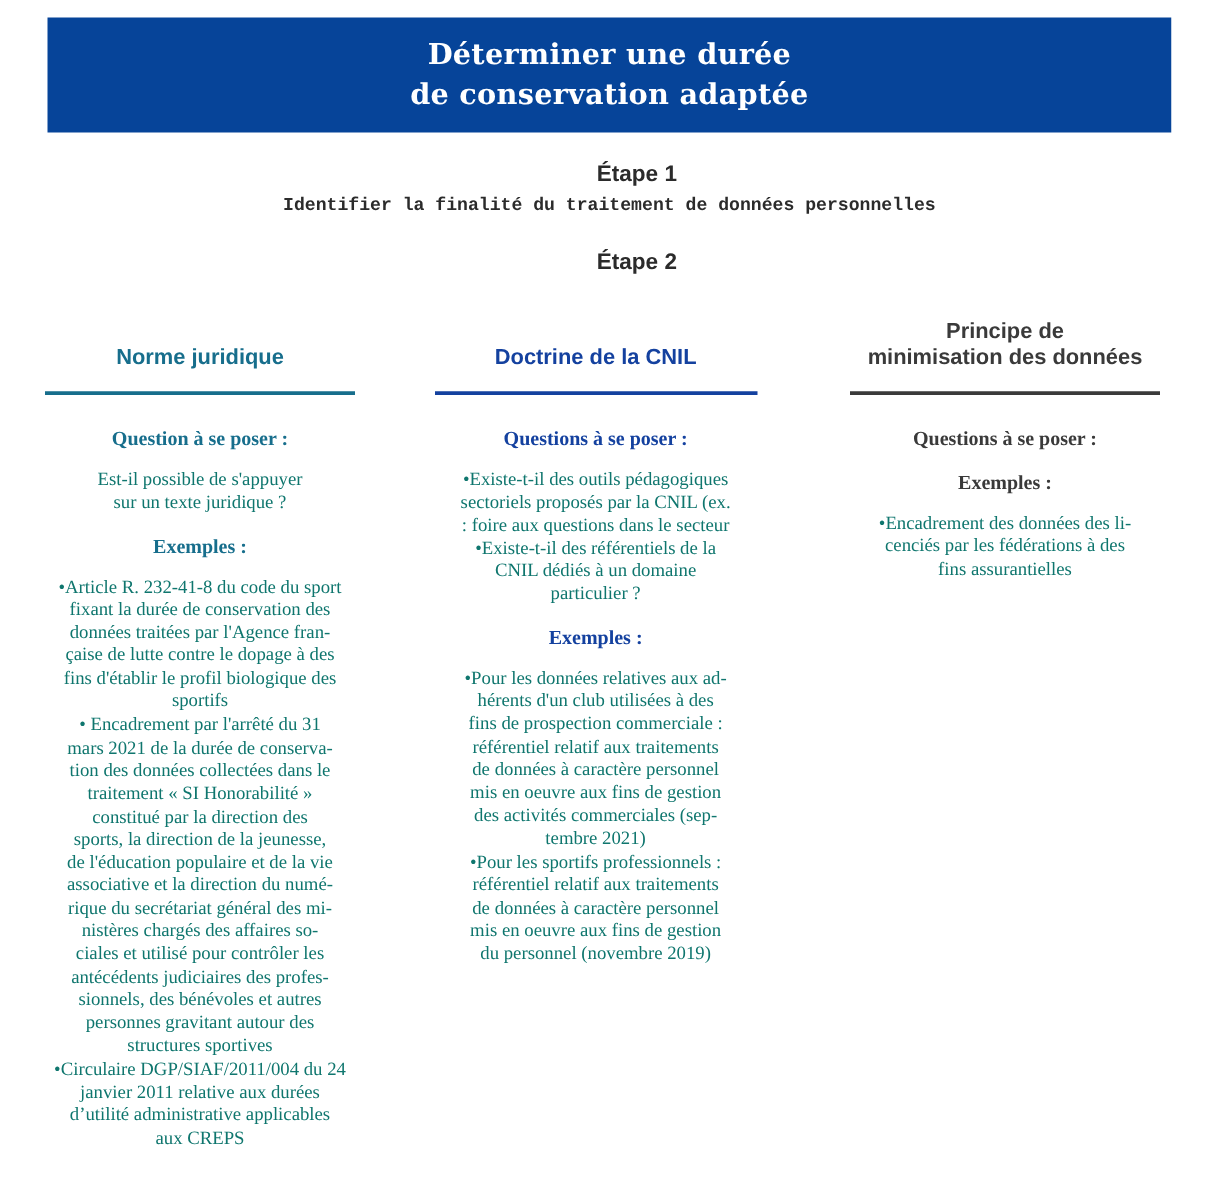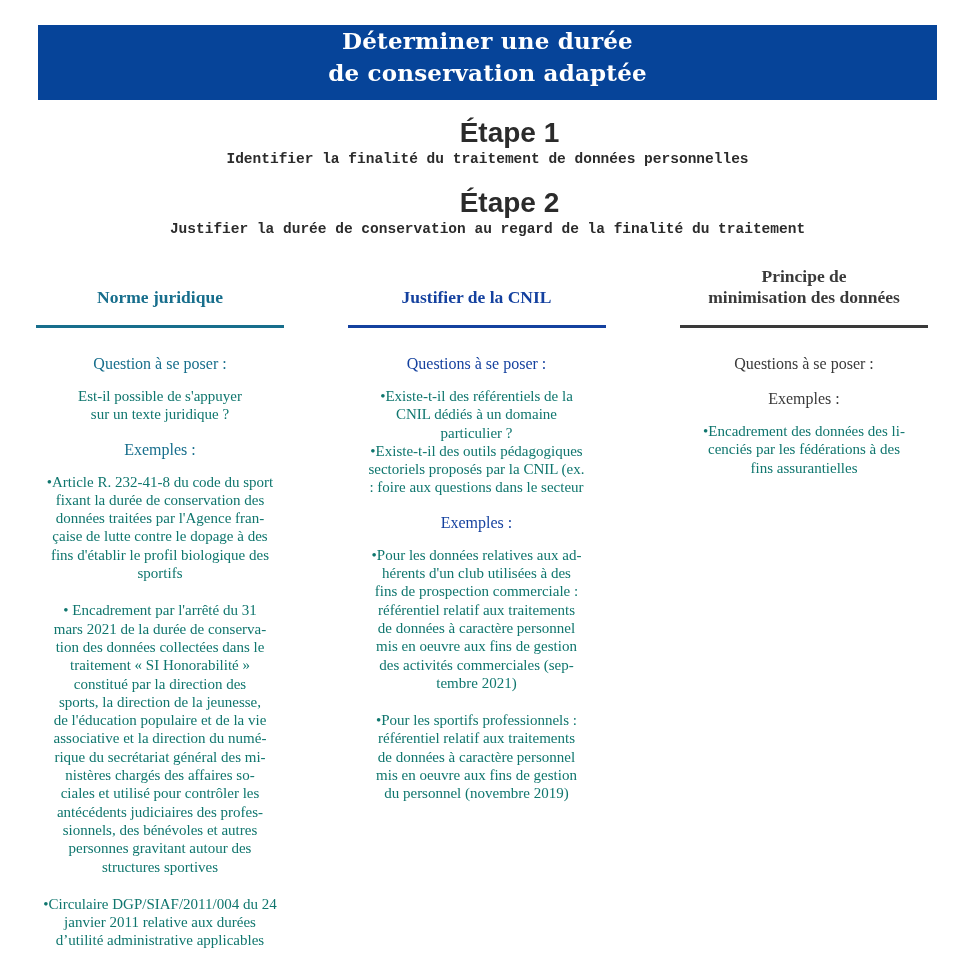--- a/index.html
+++ b/index.html
@@ -8,24 +8,25 @@
     width: 975px;
     height: 953px;
     background: #ffffff;
     font-family: "Liberation Serif", serif;
     color: #1f1f1f;
     overflow: hidden;
   }
 
   
   .banner {
-    margin: 25px 38px 0 38px;
-    height: 75px;
+    margin: 14px 38px 0 38px;
+    height: 92px;
     background: var(--accent, #064499);
     display: flex;
+    align-items: center;
     justify-content: center;
   }
   .banner h1 {
     margin: 0;
     white-space: pre-line;
     text-align: center;
     color: #ffffff;
     font-family: "DejaVu Serif", serif;
     font-weight: bold;
     font-size: 23px;
@@ -34,21 +35,21 @@
   }
 
   
   .steps {
     text-align: center;
     font-family: "Liberation Sans", sans-serif;
     color: #2b2b2b;
   }
   .step-title {
     margin: 0;
-    font-size: 28px;
+    font-size: 18px;
     font-weight: bold;
     line-height: 34px;
     padding-left: 44px;
   }
   .step-subtitle {
     margin: 0;
     font-size: 14.5px;
     font-weight: bold;
     line-height: 18px;
     font-family: Liberation Mono, monospace;
@@ -66,72 +67,71 @@
   .col.col-cnil { width: 276px; }
   .col.col-minimisation { width: 286px; }
 
   .col-header {
     height: 52px;
     display: flex;
     align-items: flex-end;
     justify-content: center;
     text-align: center;
     white-space: pre-line;
-    font-family: Liberation Serif, serif;
+    font-family: Liberation Sans, sans-serif;
     font-weight: bold;
     font-size: 17.5px;
     line-height: 1.2;
     color: var(--accent, #2b2b2b);
   }
   .col-underline {
     height: 3px;
     width: 248px;
     margin: 10px auto 0 auto;
     background: var(--accent, #2b2b2b);
   }
   .col-cnil .col-underline { width: 258px; }
 
   .group-label {
     margin: 26px 0 0 0;
     text-align: center;
-    font-weight: normal;
+    font-weight: bold;
     font-size: 16px;
     line-height: 19px;
     color: var(--accent, #2b2b2b);
   }
   .group-label.examples-label { margin-top: 16px; }
 
   .text-block {
     margin: 14px 0 0 0;
     white-space: pre-line;
     text-align: center;
     font-size: 15px;
     line-height: 18.3px;
     color: #0f766e;
   }
   .tight .text-block + .text-block { margin-top: 0; }
-  .spaced .text-block + .text-block { margin-top: 19px; }
+  .spaced .text-block + .text-block { margin-top: 1px; }
   .bullets { margin-top: 2px; }
 </style>
 </head>
 <body>
 
 <header class="banner" style="--accent: #064499;">
   <h1>Déterminer une durée
 de conservation adaptée</h1>
 </header>
 
 <section class="steps">
   <div class="step-1">
     <h2 class="step-title">Étape 1</h2>
     <p class="step-subtitle">Identifier la finalité du traitement de données personnelles</p>
   </div>
   <div class="step-2">
     <h2 class="step-title">Étape 2</h2>
-    <p class="step-subtitle">Justifier la durée de conservation au regard de la finalité du traitement</p>
   </div>
 </section>
 
 <main class="columns">
 
   <div class="col col-norme" style="--accent: #176e8c;">
     <h3 class="col-header">Norme juridique</h3>
     <div class="col-underline"></div>
 
     <p class="group-label question-label">Question à se poser :</p>
@@ -164,31 +164,31 @@
 personnes gravitant autour des
 structures sportives</p>
       <p class="text-block">•Circulaire DGP/SIAF/2011/004 du 24
 janvier 2011 relative aux durées
 d’utilité administrative applicables
 aux CREPS</p>
     </div>
   </div>
 
   <div class="col col-cnil" style="--accent: #14419f;">
-    <h3 class="col-header">Justifier de la CNIL</h3>
+    <h3 class="col-header">Doctrine de la CNIL</h3>
     <div class="col-underline"></div>
 
     <p class="group-label question-label">Questions à se poser :</p>
     <div class="tight bullets">
+      <p class="text-block">•Existe-t-il des outils pédagogiques
+sectoriels proposés par la CNIL (ex.
+: foire aux questions dans le secteur</p>
       <p class="text-block">•Existe-t-il des référentiels de la
 CNIL dédiés à un domaine
 particulier ?</p>
-      <p class="text-block">•Existe-t-il des outils pédagogiques
-sectoriels proposés par la CNIL (ex.
-: foire aux questions dans le secteur</p>
     </div>
 
     <p class="group-label examples-label">Exemples :</p>
     <div class="spaced bullets">
       <p class="text-block">•Pour  les données relatives aux ad-
 hérents d'un club utilisées à des
 fins de prospection commerciale :
 référentiel relatif aux traitements
 de données à caractère personnel
 mis en oeuvre aux fins de gestion

